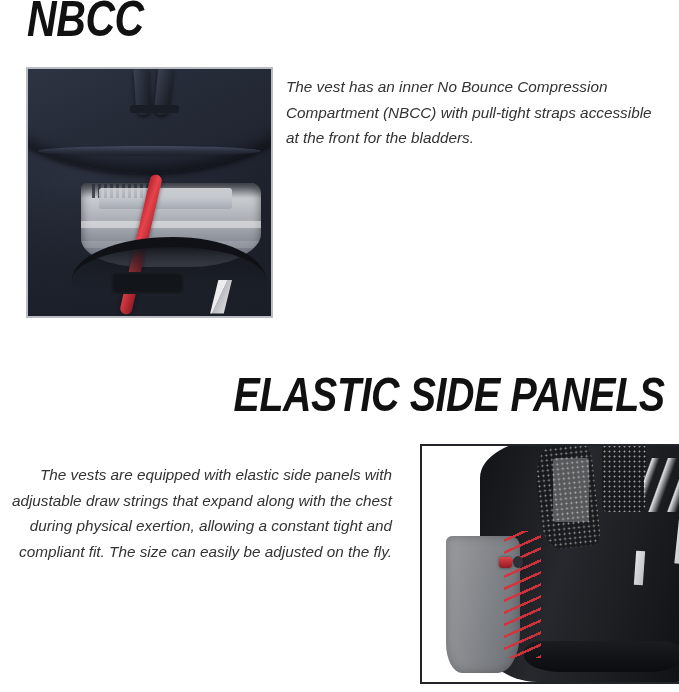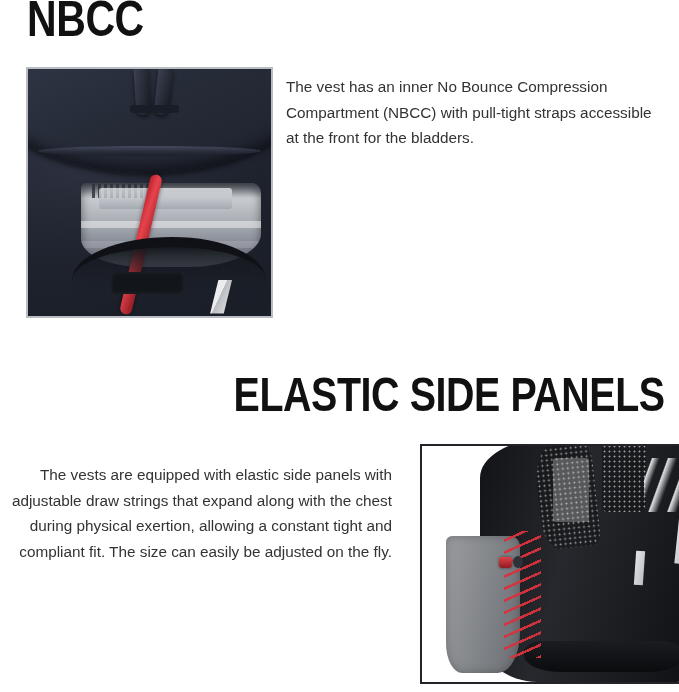--- a/index.html
+++ b/index.html
@@ -10,20 +10,21 @@
     background: #ffffff;
     font-family: "Liberation Sans", sans-serif;
   }
 
   .page {
     position: relative;
     width: 679px;
     height: 692px;
     background: #ffffff;
     overflow: hidden;
+    font-style: italic;
   }
 
   
   .heading {
     position: absolute;
     font-family: "Liberation Sans Narrow", "Liberation Sans", sans-serif;
     font-weight: bold;
     color: #111111;
     letter-spacing: -0.5px;
     line-height: 1;

